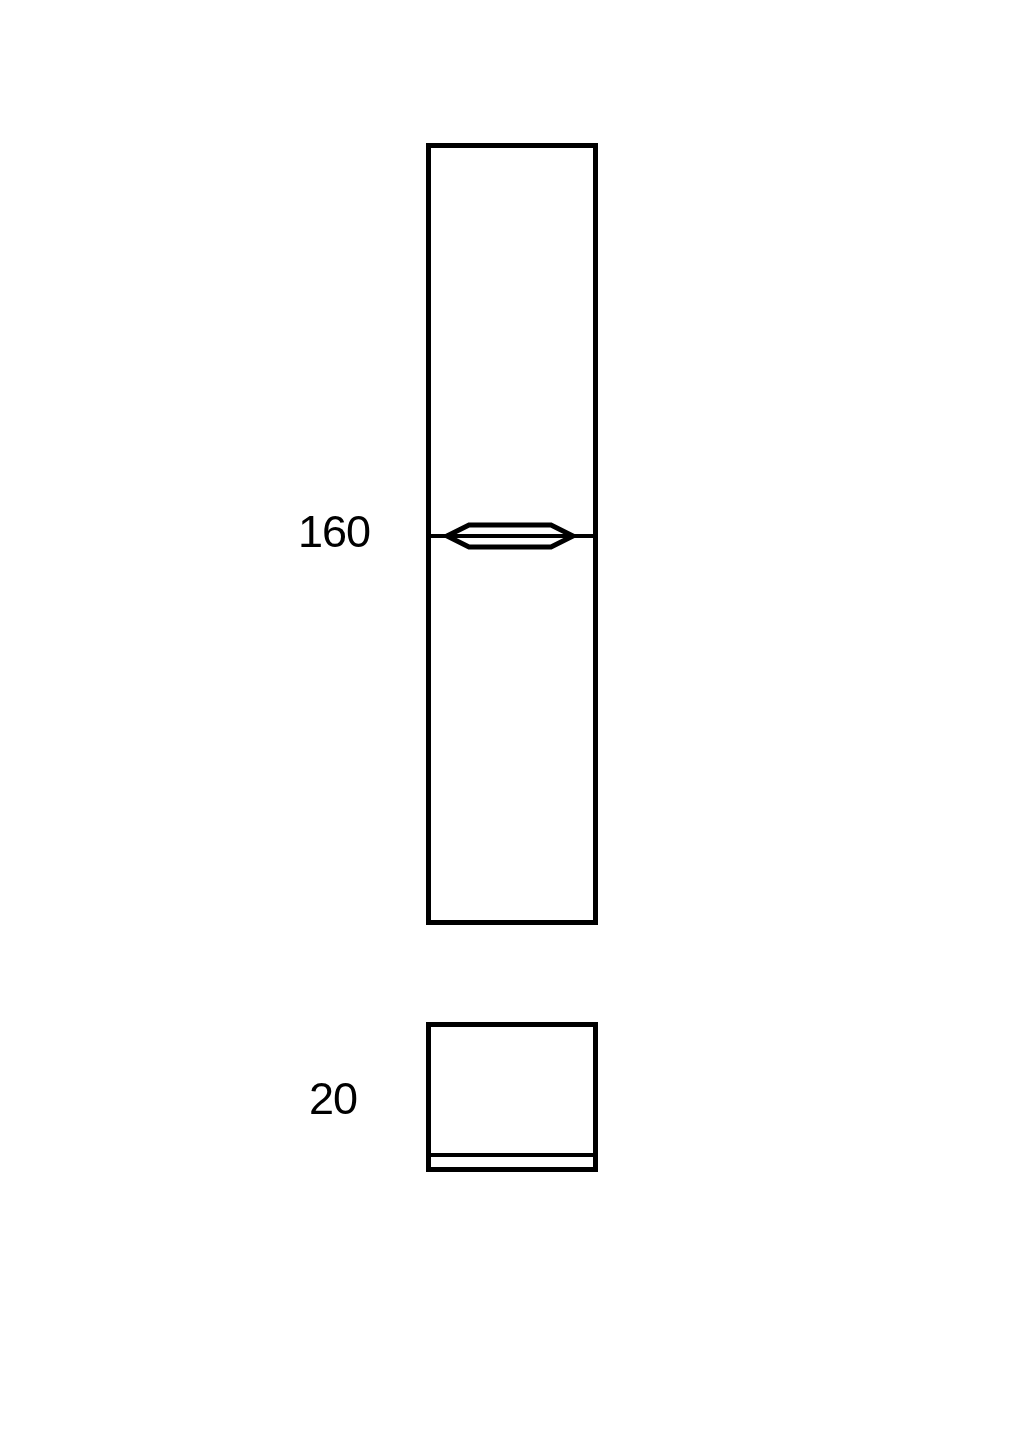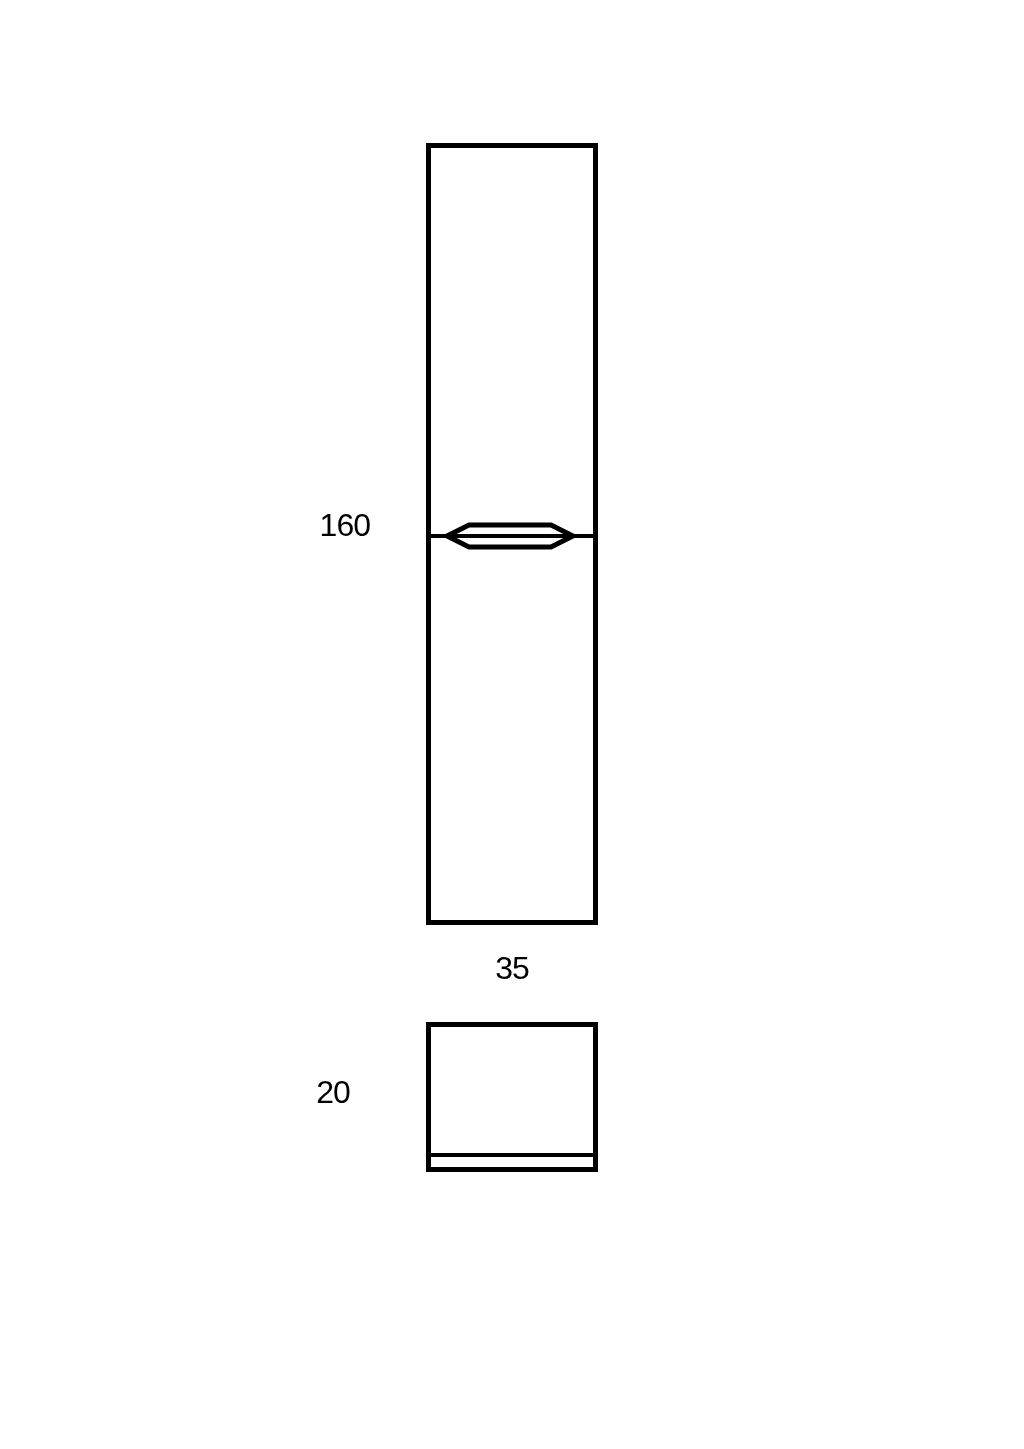--- a/index.html
+++ b/index.html
@@ -29,21 +29,21 @@
   }
   .divider { left: 431px; top: 534px;  width: 162px; }
   .plinth  { left: 431px; top: 1153px; width: 162px; }
   .handle-svg {
     position: absolute;
     left: 443px; top: 520px;
     color: var(--line, #000000);
   }
   .dim-label {
     position: absolute;
-    font-size: 32px;
+    font-size: 45px;
     line-height: 1;
     letter-spacing: -1px;
     color: var(--text, #000000);
     white-space: nowrap;
   }
   .dim-height { left: 280px; top: 509px;  width: 90px;  text-align: right; }
   .dim-width  { left: 426px; top: 952px;  width: 172px; text-align: center; }
   .dim-depth  { left: 288px; top: 1076px; width: 90px;  text-align: center; }
 </style>
 </head>
@@ -54,21 +54,20 @@
   <div class="outline front-view"></div>
 
   <div class="hline divider"></div>
 
   <svg class="handle-svg" width="134" height="32" viewBox="0 0 134 32" aria-hidden="true">
     <polygon points="4,16 26,5 108,5 130,16 108,27 26,27" fill="none" stroke="currentColor" stroke-width="5" stroke-linejoin="miter"></polygon>
   </svg>
 
   <div class="dim-label dim-height">160</div>
 
-  <div class="dim-label dim-width">35</div>
 
   <div class="outline side-view"></div>
 
   <div class="hline plinth"></div>
 
   <div class="dim-label dim-depth">20</div>
 
 </div>
 
 </body></html>

